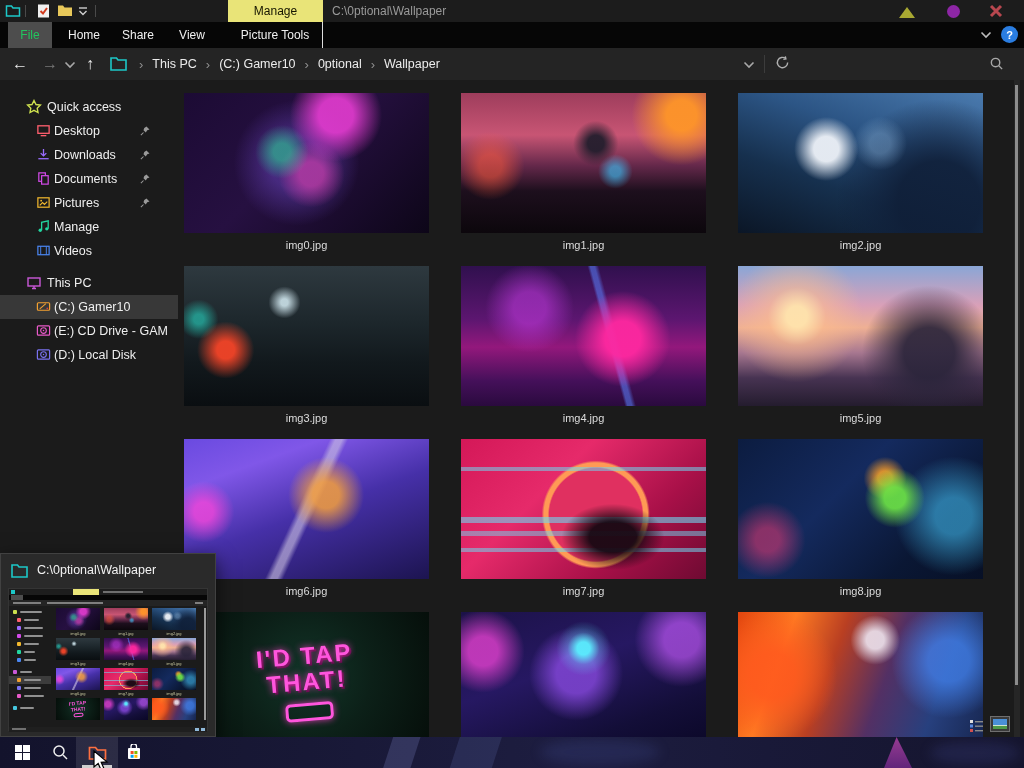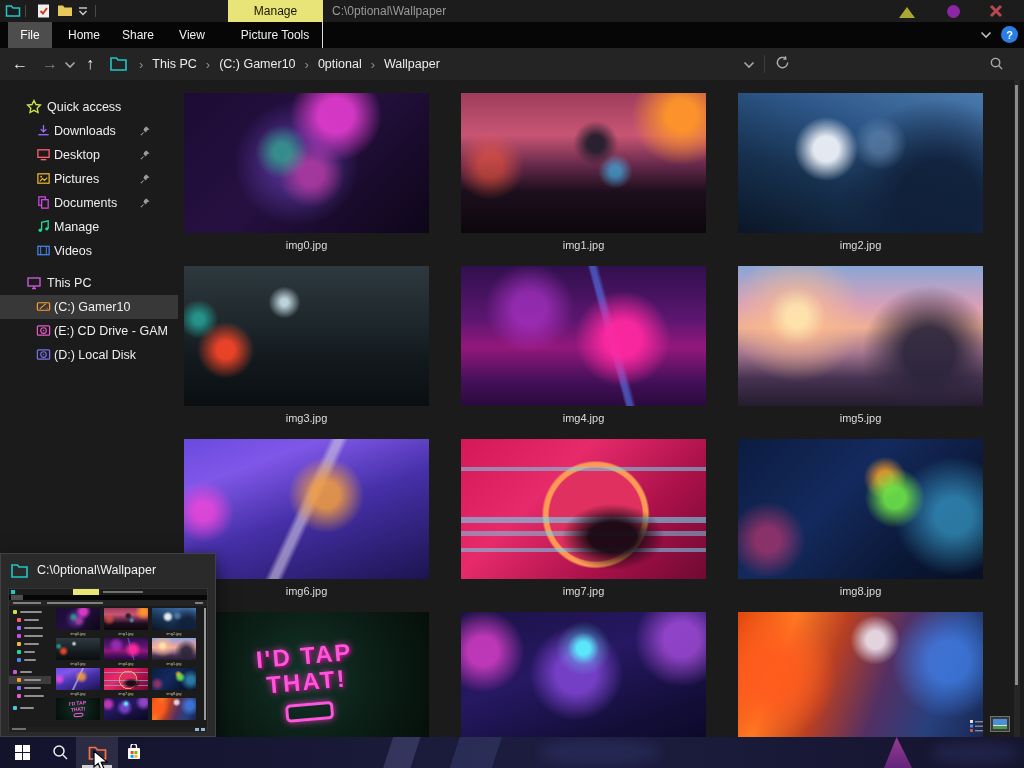--- a/index.html
+++ b/index.html
@@ -14,21 +14,21 @@
     color:#151500;font-size:12px;display:flex;align-items:center;justify-content:center;}
   #win-title{position:absolute;left:332px;top:0;height:22px;line-height:22px;color:#9a9a9a;font-size:12px;}
   #btn-min{position:absolute;left:899px;top:7px;width:0;height:0;border-left:8px solid transparent;
     border-right:8px solid transparent;border-bottom:11px solid #a8a832;}
   #btn-max{position:absolute;left:947px;top:5px;width:13px;height:13px;border-radius:50%;background:#8d26a5;}
   #btn-close{position:absolute;left:989px;top:4px;}
 
   
   #ribbonrow{position:absolute;left:0;top:22px;width:1024px;height:26px;background:#060606;}
   .rtab{position:absolute;top:22px;height:26px;line-height:26px;color:#f0f0f0;font-size:12px;text-align:center;}
-  #tab-file{left:8px;width:44px;background:#4d4d4d;color:#ffffff;}
+  #tab-file{left:8px;width:44px;background:#4d4d4d;color:#22c55e;}
   #tab-home{left:60px;width:48px;}
   #tab-share{left:114px;width:48px;}
   #tab-view{left:168px;width:48px;}
   #tab-picture-tools{left:228px;width:95px;border-right:1px solid #dedede;}
   #ribbon-collapse{position:absolute;left:980px;top:31px;}
   #help-btn{position:absolute;left:1001px;top:26px;width:17px;height:17px;border-radius:50%;
     background:#2a7de1;color:#fff;font-size:11px;font-weight:bold;display:flex;align-items:center;justify-content:center;}
 
   
   #addrrow{position:absolute;left:0;top:48px;width:1024px;height:32px;background:#242424;}
@@ -263,58 +263,58 @@
 
   <div id="sidebar">
     <div class="srow">
       <svg class="ic" width="16" height="16" viewBox="0 0 16 16">
           <path d="M8 1.5l2 4 4.4.6-3.2 3.1.8 4.3L8 11.4l-4 2.1.8-4.3L1.6 6.1 6 5.5z" fill="none" stroke="#cde04e" stroke-width="1.4"></path>
         </svg>
       <span class="lbl">Quick access</span>
     </div>
     <div class="srow child">
       <svg class="ic" width="15" height="15" viewBox="0 0 16 16">
+          <rect x="2" y="3" width="12" height="8" fill="none" stroke="#ff5f6e" stroke-width="1.4"></rect>
+          <path d="M5 13.5h6" stroke="#ff5f6e" stroke-width="1.4"></path>
+        </svg>
+      <span class="lbl">Desktop</span>
+      <svg class="pin" width="12" height="12" viewBox="0 0 16 16">
+          <path d="M10 2l4 4-3 1-2 3-3-3 1-3z" fill="#9a9a9a"></path>
+          <path d="M6 10l-3.5 3.5" stroke="#9a9a9a" stroke-width="1.4"></path>
+        </svg>
+    </div>
+    <div class="srow child">
+      <svg class="ic" width="15" height="15" viewBox="0 0 16 16">
           <path d="M8 2v7M5 6.5L8 9.5l3-3" fill="none" stroke="#9a6cff" stroke-width="1.4"></path>
           <path d="M2.5 12.5h11" stroke="#9a6cff" stroke-width="1.4"></path>
         </svg>
       <span class="lbl">Downloads</span>
       <svg class="pin" width="12" height="12" viewBox="0 0 16 16">
           <path d="M10 2l4 4-3 1-2 3-3-3 1-3z" fill="#9a9a9a"></path>
           <path d="M6 10l-3.5 3.5" stroke="#9a9a9a" stroke-width="1.4"></path>
         </svg>
     </div>
     <div class="srow child">
       <svg class="ic" width="15" height="15" viewBox="0 0 16 16">
-          <rect x="2" y="3" width="12" height="8" fill="none" stroke="#ff5f6e" stroke-width="1.4"></rect>
-          <path d="M5 13.5h6" stroke="#ff5f6e" stroke-width="1.4"></path>
-        </svg>
-      <span class="lbl">Desktop</span>
+          <rect x="3" y="2" width="7" height="9" fill="none" stroke="#d34ae8" stroke-width="1.3"></rect>
+          <rect x="6" y="5" width="7" height="9" fill="#1b1b1b" stroke="#d34ae8" stroke-width="1.3"></rect>
+        </svg>
+      <span class="lbl">Documents</span>
       <svg class="pin" width="12" height="12" viewBox="0 0 16 16">
           <path d="M10 2l4 4-3 1-2 3-3-3 1-3z" fill="#9a9a9a"></path>
           <path d="M6 10l-3.5 3.5" stroke="#9a9a9a" stroke-width="1.4"></path>
         </svg>
     </div>
     <div class="srow child">
       <svg class="ic" width="15" height="15" viewBox="0 0 16 16">
           <rect x="2" y="3" width="12" height="10" fill="none" stroke="#f2b82e" stroke-width="1.3"></rect>
           <path d="M4 11l3-3 2 2 3-3" fill="none" stroke="#f2b82e" stroke-width="1.2"></path>
           <circle cx="5.5" cy="6" r="1" fill="#f2b82e"></circle>
         </svg>
       <span class="lbl">Pictures</span>
-      <svg class="pin" width="12" height="12" viewBox="0 0 16 16">
-          <path d="M10 2l4 4-3 1-2 3-3-3 1-3z" fill="#9a9a9a"></path>
-          <path d="M6 10l-3.5 3.5" stroke="#9a9a9a" stroke-width="1.4"></path>
-        </svg>
-    </div>
-    <div class="srow child">
-      <svg class="ic" width="15" height="15" viewBox="0 0 16 16">
-          <rect x="3" y="2" width="7" height="9" fill="none" stroke="#d34ae8" stroke-width="1.3"></rect>
-          <rect x="6" y="5" width="7" height="9" fill="#1b1b1b" stroke="#d34ae8" stroke-width="1.3"></rect>
-        </svg>
-      <span class="lbl">Documents</span>
       <svg class="pin" width="12" height="12" viewBox="0 0 16 16">
           <path d="M10 2l4 4-3 1-2 3-3-3 1-3z" fill="#9a9a9a"></path>
           <path d="M6 10l-3.5 3.5" stroke="#9a9a9a" stroke-width="1.4"></path>
         </svg>
     </div>
     <div class="srow child">
       <svg class="ic" width="15" height="15" viewBox="0 0 16 16">
           <path d="M6 12V3.5l7-1.5V10.5" fill="none" stroke="#22d6a0" stroke-width="1.4"></path>
           <circle cx="4.5" cy="12" r="1.8" fill="#22d6a0"></circle>
           <circle cx="11.5" cy="10.5" r="1.8" fill="#22d6a0"></circle>

